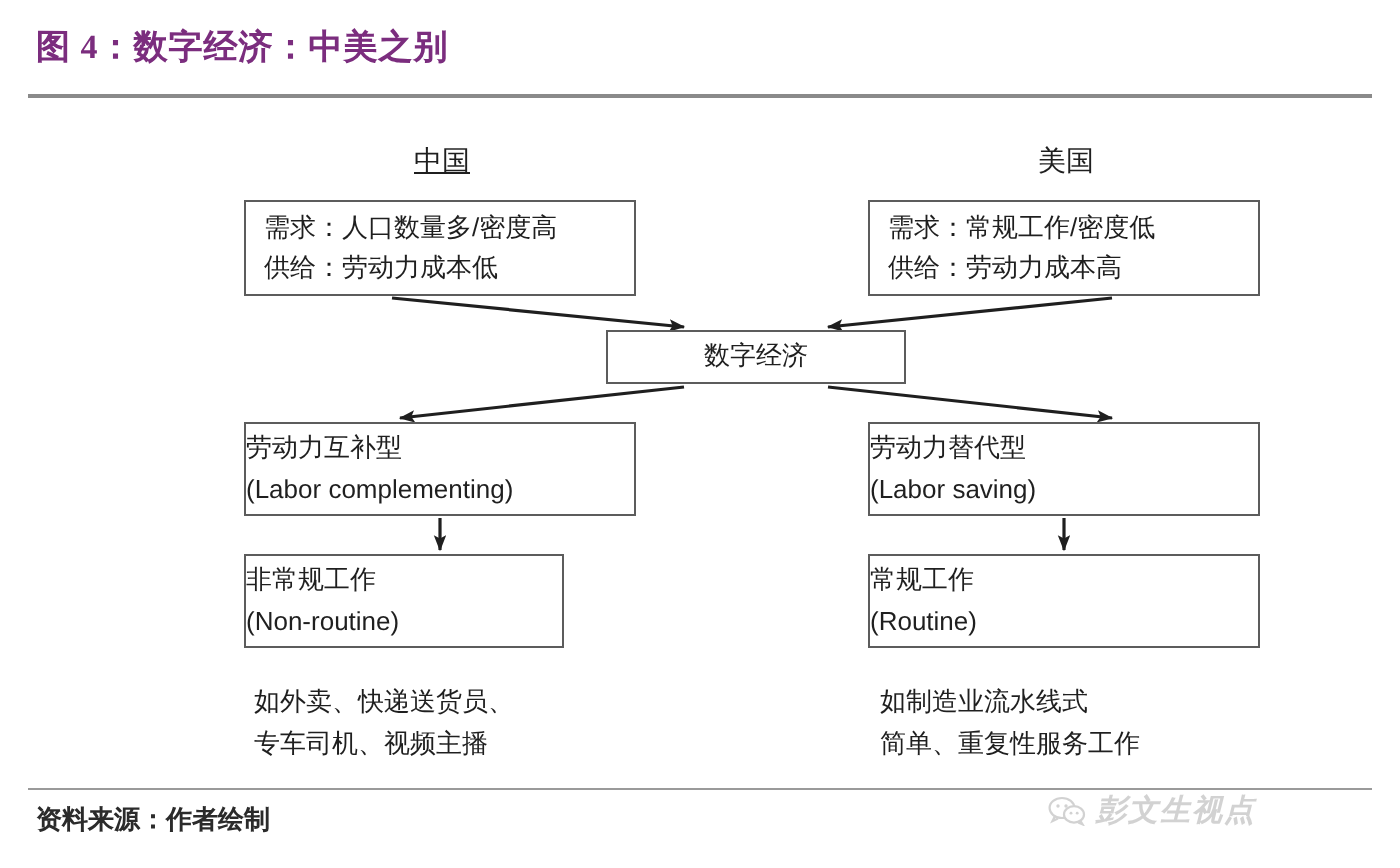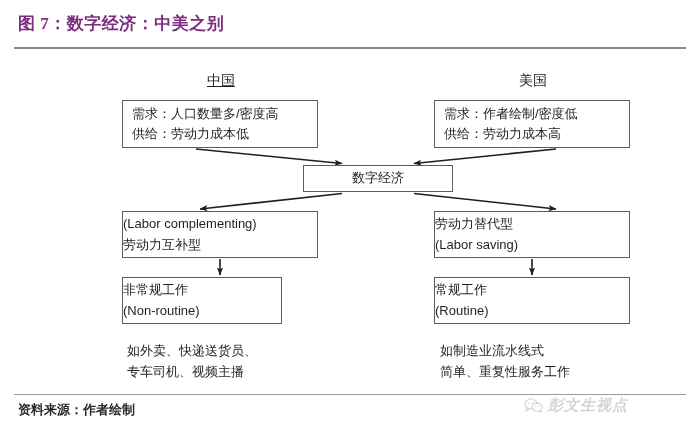--- a/index.html
+++ b/index.html
@@ -147,21 +147,21 @@
     left: 0; top: 0;
     width: 700px; height: 434px;
     pointer-events: none;
   }
 </style>
 </head>
 <body>
 
 <div id="figure-root">
 
-  <div id="figure-title">图 7：数字经济：中美之别</div>
+  <div id="figure-title">图 4：数字经济：中美之别</div>
   <div id="title-rule"></div>
 
   <div class="col-heading" id="heading-china">中国</div>
   <div class="col-heading" id="heading-us">美国</div>
 
   <svg id="connectors" viewBox="0 0 700 434" xmlns="http://www.w3.org/2000/svg">
     <defs>
       <marker id="ah" markerWidth="9" markerHeight="9" refX="7.4" refY="3.1" orient="auto" markerUnits="userSpaceOnUse">
         <path d="M0,0 L8,3.1 L0,6.2 L1.7,3.1 z" fill="#1f1f1f"></path>
       </marker>
@@ -179,31 +179,31 @@
 
     <line x1="532" y1="259" x2="532" y2="275" stroke="#1f1f1f" stroke-width="1.6" marker-end="url(#ah)"></line>
   </svg>
 
   <div class="node left-aligned" id="box-china-cond">
     <div class="line">需求：人口数量多/密度高</div>
     <div class="line">供给：劳动力成本低</div>
   </div>
 
   <div class="node left-aligned" id="box-us-cond">
-    <div class="line">需求：作者绘制/密度低</div>
+    <div class="line">需求：常规工作/密度低</div>
     <div class="line">供给：劳动力成本高</div>
   </div>
 
   <div class="node centered" id="box-hub">
     <div class="line">数字经济</div>
   </div>
 
   <div class="node centered" id="box-complement">
+    <div class="line">劳动力互补型</div>
     <div class="line">(Labor complementing)</div>
-    <div class="line">劳动力互补型</div>
   </div>
 
   <div class="node centered" id="box-saving">
     <div class="line">劳动力替代型</div>
     <div class="line">(Labor saving)</div>
   </div>
 
   <div class="node centered" id="box-nonroutine">
     <div class="line">非常规工作</div>
     <div class="line">(Non-routine)</div>

